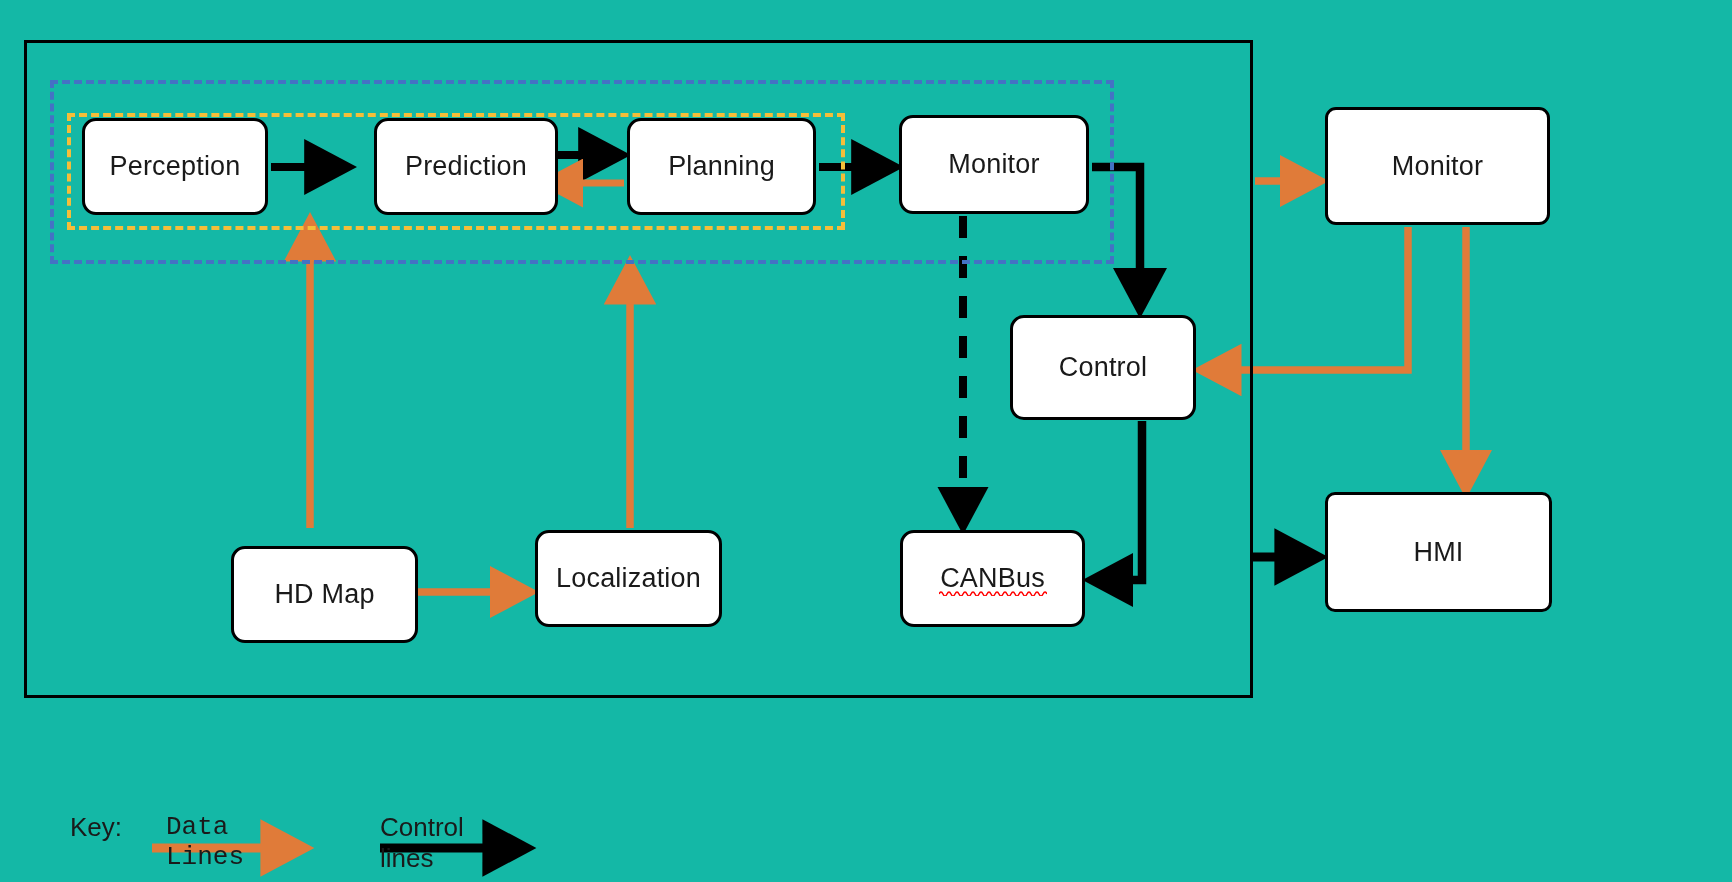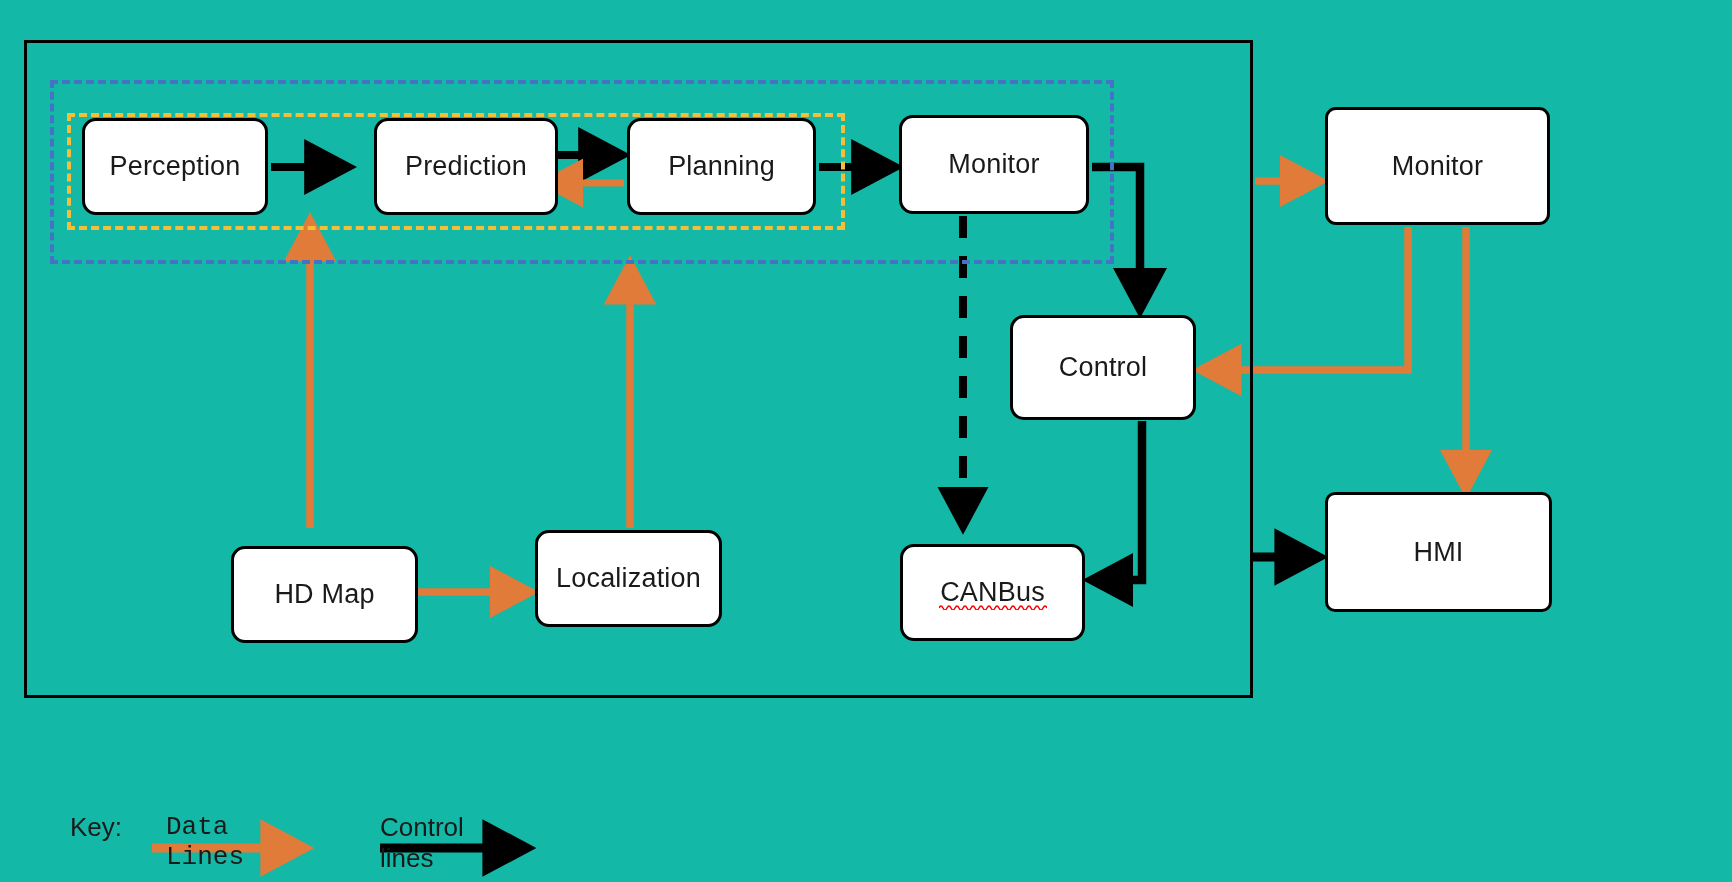--- a/index.html
+++ b/index.html
@@ -96,21 +96,21 @@
   </div>
 
   <div class="node" style="left:1325px;top:107px;width:225px;height:118px;border-radius:11px;">
     <span>Monitor</span>
   </div>
 
   <div class="node" style="left:1010px;top:315px;width:186px;height:105px;">
     <span>Control</span>
   </div>
 
-  <div class="node" style="left:900px;top:544px;width:185px;height:97px;">
+  <div class="node" style="left:900px;top:530px;width:185px;height:97px;">
     <span>CANBus</span>
     <svg class="squiggle" viewBox="0 0 108 7" preserveAspectRatio="none">
       <path d="M0,5 Q2,1 4,5 T8,5 T12,5 T16,5 T20,5 T24,5 T28,5 T32,5 T36,5 T40,5 T44,5 T48,5 T52,5 T56,5 T60,5 T64,5 T68,5 T72,5 T76,5 T80,5 T84,5 T88,5 T92,5 T96,5 T100,5 T104,5 T108,5" stroke="#FF0000" stroke-width="1.5" fill="none"></path>
     </svg>
   </div>
 
   <div class="node" style="left:231px;top:530px;width:187px;height:97px;margin-top:16px;">
     <span>HD Map</span>
   </div>
 

